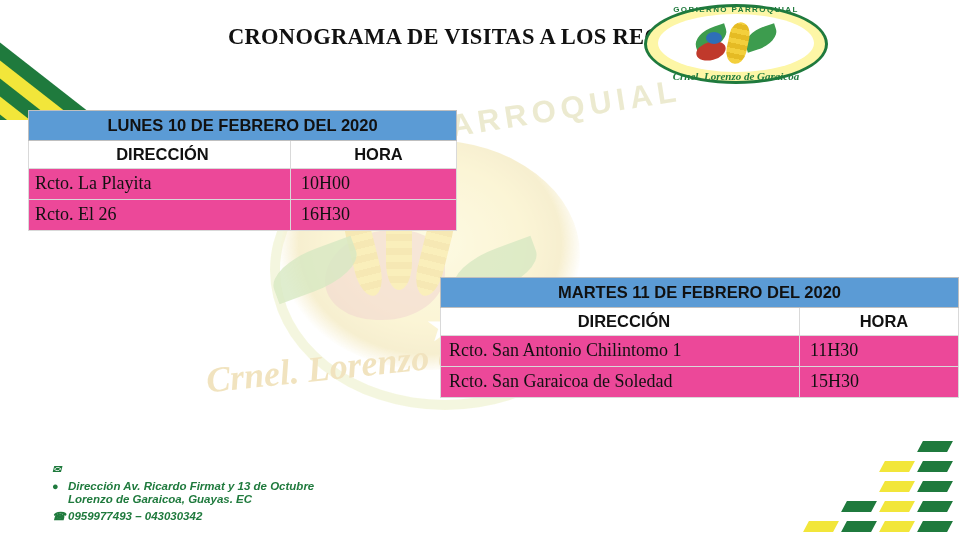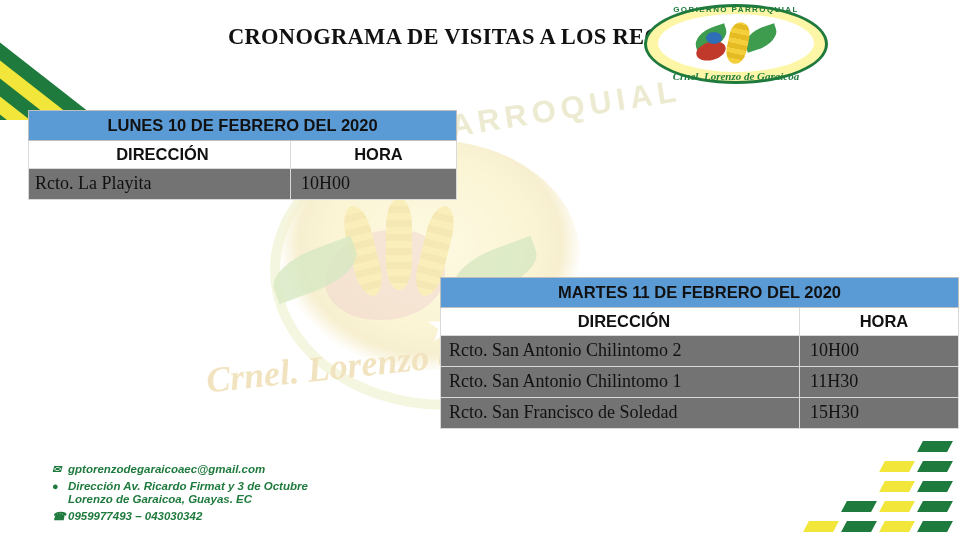--- a/index.html
+++ b/index.html
@@ -255,21 +255,21 @@
   }
   .col-head td {
     background: #ffffff;
     font-family: "Liberation Sans", sans-serif;
     font-weight: bold;
     text-align: center;
     border: 1px solid #d9d9d9;
     color: #111111;
   }
   .sched-row td {
-    background: #737373;
+    background: #ec4899;
     font-family: "Liberation Serif", serif;
     border: 1px solid #d9d9d9;
     color: #111111;
     white-space: nowrap;
   }
 
   
   #table-monday {
     left: 28px;
     top: 110px;
@@ -380,54 +380,53 @@
     <th colspan="2">LUNES 10 DE FEBRERO DEL 2020</th>
   </tr>
   <tr class="col-head">
     <td class="c-dir">DIRECCIÓN</td>
     <td class="c-hora">HORA</td>
   </tr>
   <tr class="sched-row">
     <td class="c-dir">Rcto. La Playita</td>
     <td class="c-hora">10H00</td>
   </tr>
+  <tr class="sched-row">
+    <td class="c-dir">Rcto. El 26</td>
+    <td class="c-hora">16H30</td>
+  </tr>
 </tbody>
   </table>
 
 <table id="table-tuesday">
   <tbody>
       <tr class="sched-head">
     <th colspan="2">MARTES 11 DE FEBRERO DEL 2020</th>
   </tr>
   <tr class="col-head">
     <td class="c-dir">DIRECCIÓN</td>
     <td class="c-hora">HORA</td>
   </tr>
   <tr class="sched-row">
-    <td class="c-dir">Rcto. San Antonio Chilintomo 2</td>
-    <td class="c-hora">10H00</td>
-  </tr>
-  <tr class="sched-row">
     <td class="c-dir">Rcto. San Antonio Chilintomo 1</td>
     <td class="c-hora">11H30</td>
   </tr>
   <tr class="sched-row">
-    <td class="c-dir">Rcto. San Francisco de Soledad</td>
+    <td class="c-dir">Rcto. San Garaicoa de Soledad</td>
     <td class="c-hora">15H30</td>
   </tr>
 </tbody>
   </table>
 
 <div class="footer">
   <div class="footer-row">
     <span class="footer-ico">✉</span>
-    <span class="footer-txt">gptorenzodegaraicoaec@gmail.com</span>
   </div>
   <div class="footer-row">
     <span class="footer-ico">●</span>
-    <span class="footer-txt">Dirección Av. Ricardo Firmat y 3 de Octubre
+    <span class="footer-txt">Dirección Av. Ricardo Firmat y 13 de Octubre
 Lorenzo de Garaicoa, Guayas. EC</span>
   </div>
   <div class="footer-row">
     <span class="footer-ico">☎</span>
     <span class="footer-txt">0959977493 – 043030342</span>
   </div>
 </div>
 
 </body></html>

